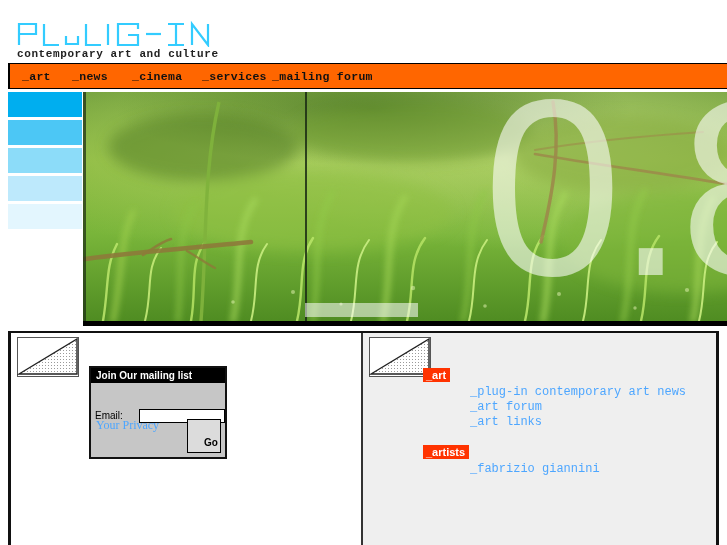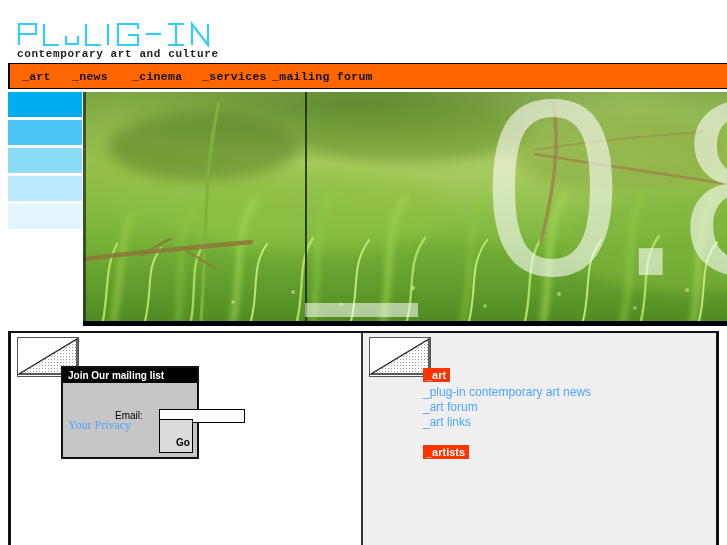--- a/index.html
+++ b/index.html
@@ -174,21 +174,21 @@
     left: 6px;
     top: 4px;
     width: 62px;
     height: 40px;
   }
   .corner-tri svg { display: block; }
 
   
   #mail-form {
     position: absolute;
-    left: 50px;
+    left: 78px;
     top: 33px;
     width: 138px;
     height: 93px;
     background: #c6c6c6;
     border: 2px solid #111;
     box-sizing: border-box;
   }
   #mail-form-title {
     height: 15px;
     background: #000000;
@@ -273,27 +273,28 @@
     font-family: "Liberation Sans", sans-serif;
     font-size: 11px;
     font-weight: bold;
     padding: 1px 4px 1px 3px;
     margin: 0 0 3px 0;
     white-space: nowrap;
     cursor: pointer;
   }
   .link-item {
     display: block;
-    font-family: Liberation Sans, sans-serif;
+    font-family: Liberation Mono, monospace;
     font-size: 12px;
     color: #4da6ff;
     text-decoration: none;
     line-height: 15px;
     white-space: nowrap;
     cursor: pointer;
+    margin-left: 47px;
   }
   .list-gap { height: 12px; }
 </style>
 </head>
 <body>
 
 <div id="header">
 
   <div id="logo-wrap" title="PLUG-IN">
     <svg width="200" height="26" viewBox="0 0 200 26">
@@ -459,21 +460,21 @@
         </defs>
         <rect x="0.5" y="0.5" width="61" height="39" fill="#ffffff" stroke="#555" stroke-width="1"></rect>
         <polygon points="2,37 60,37 60,2" fill="url(#dots1)" stroke="#222" stroke-width="1.4"></polygon>
       </svg>
     </div>
 
     <div id="mail-form">
       <div id="mail-form-title">Join Our mailing list</div>
 
 
-      <div class="form-row" style="top:41px; width:130px;margin-left:48px;">
+      <div class="form-row" style="top:41px; width:130px;">
         <span class="form-label">Email:</span>
         <input class="form-input" type="text" placeholder="" style="">
       </div>
 
       <a id="privacy-link">Your Privacy</a>
 
       <button id="go-button">Go</button>
     </div>
   </div>
 
@@ -498,17 +499,18 @@
         <span class="section-head">_art</span>
         <a class="link-item">_plug-in contemporary art news</a>
         <a class="link-item">_art forum</a>
         <a class="link-item">_art links</a>
       </div>
 
       <div class="list-gap"></div>
 
       <div>
         <span class="section-head">_artists</span>
+        <a class="link-item">_fabrizio giannini</a>
       </div>
 
     </div>
   </div>
 </div>
 
 </body></html>

